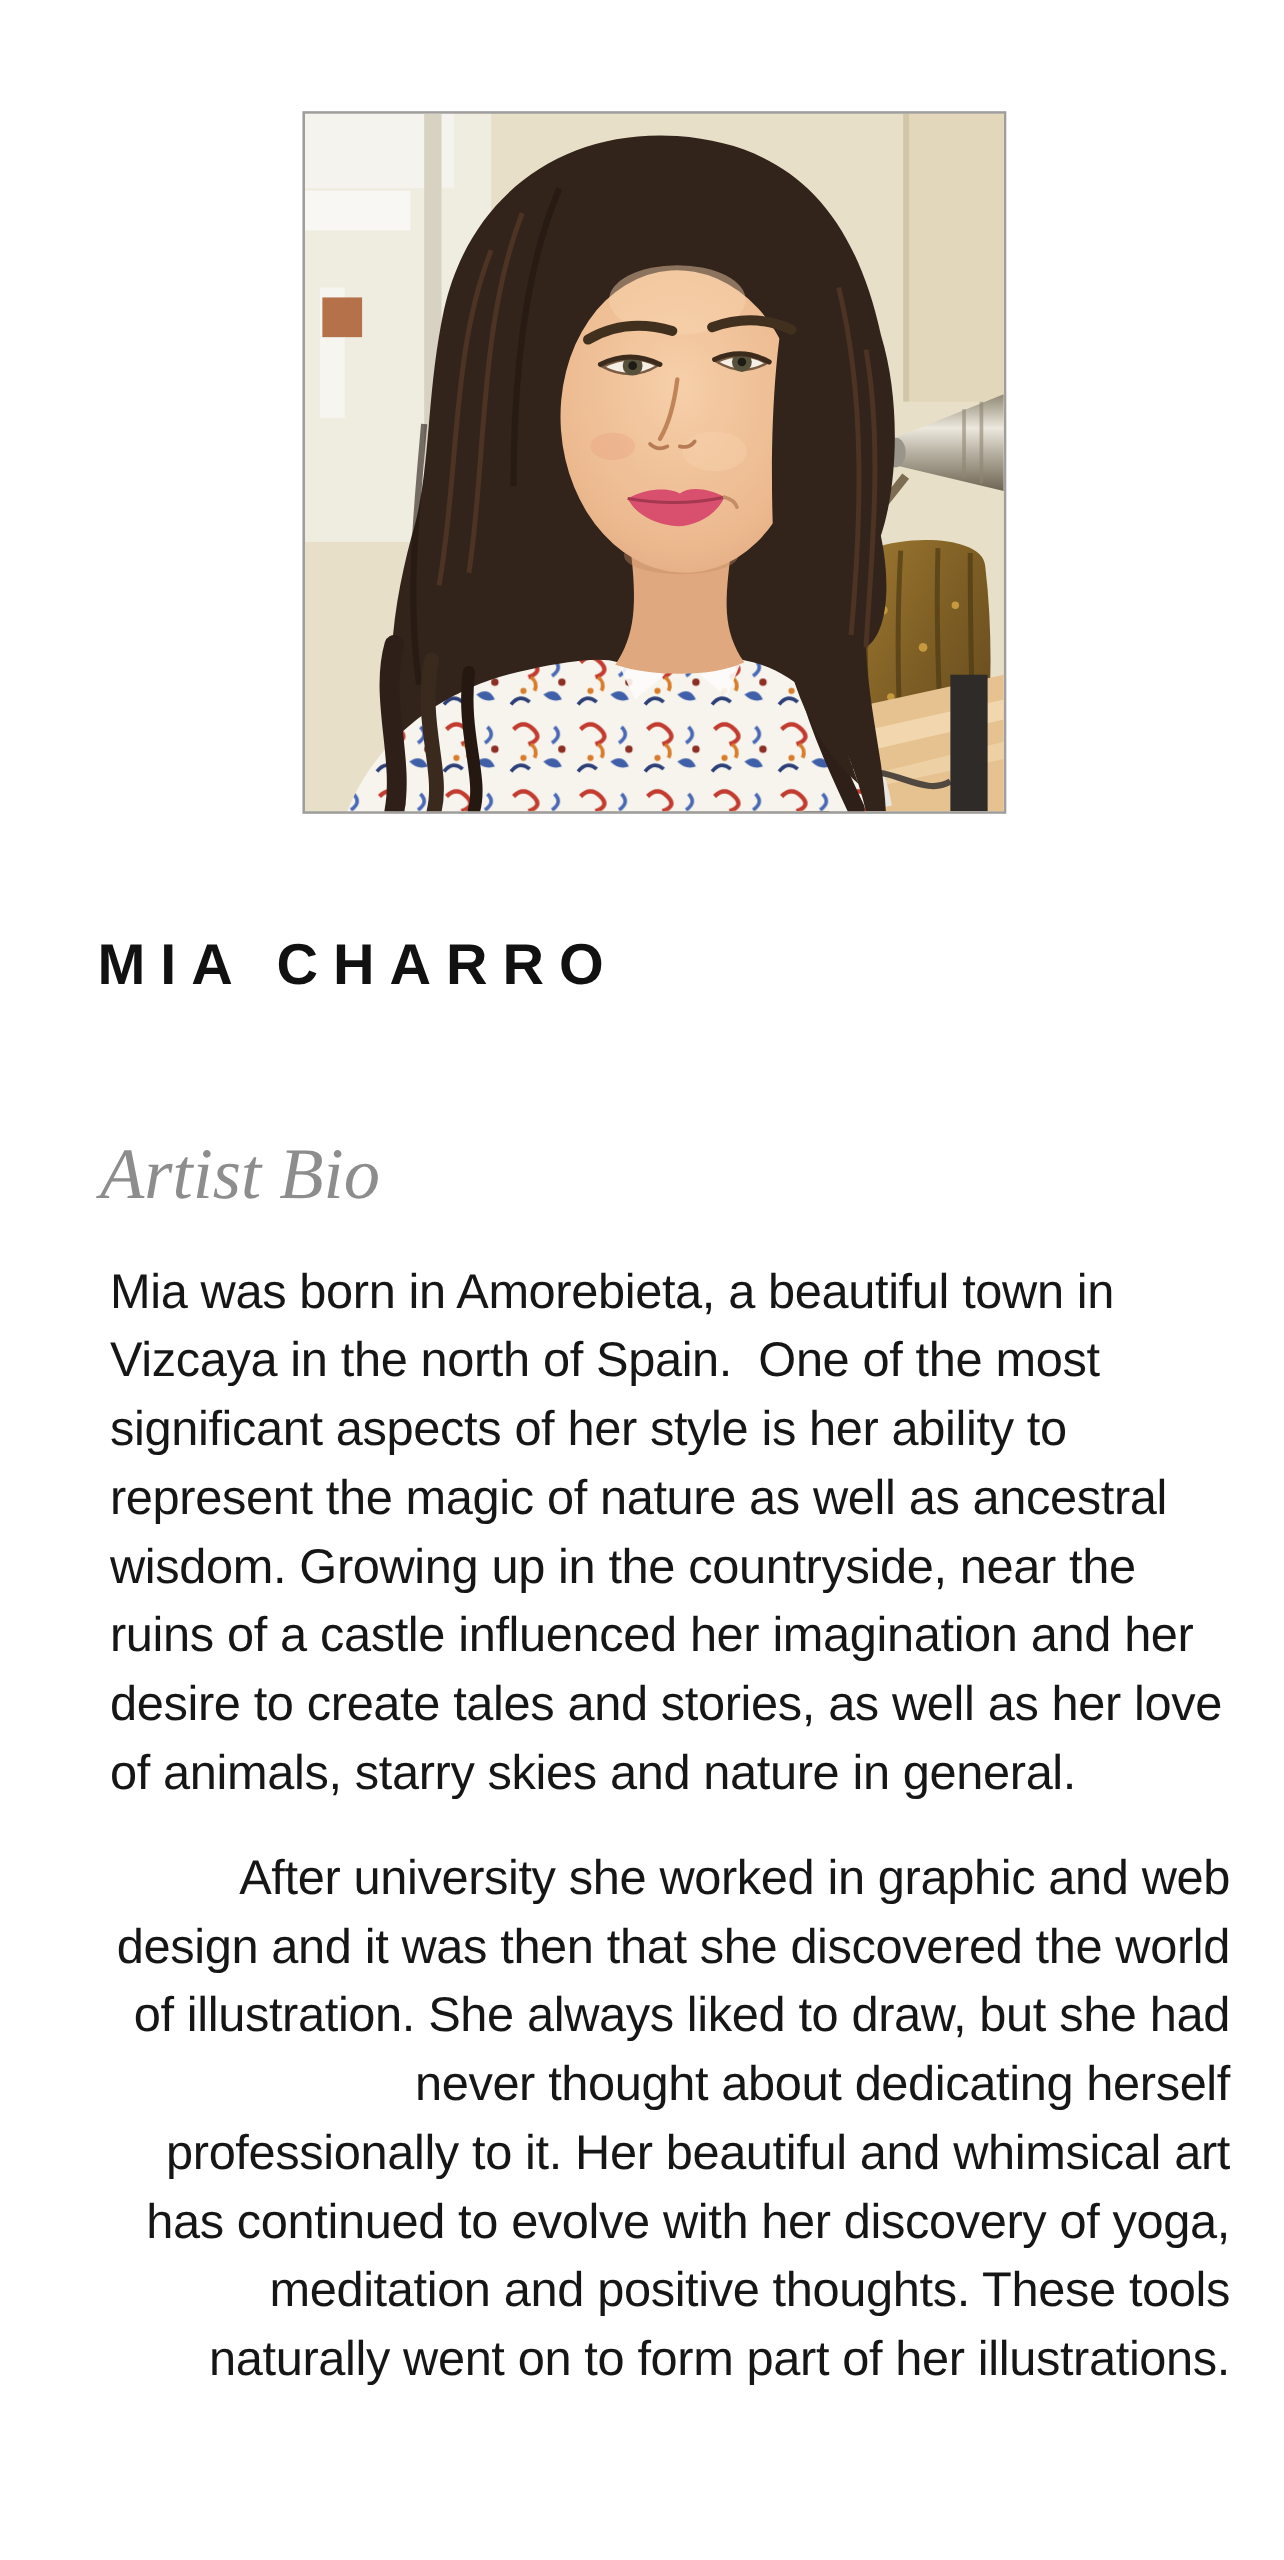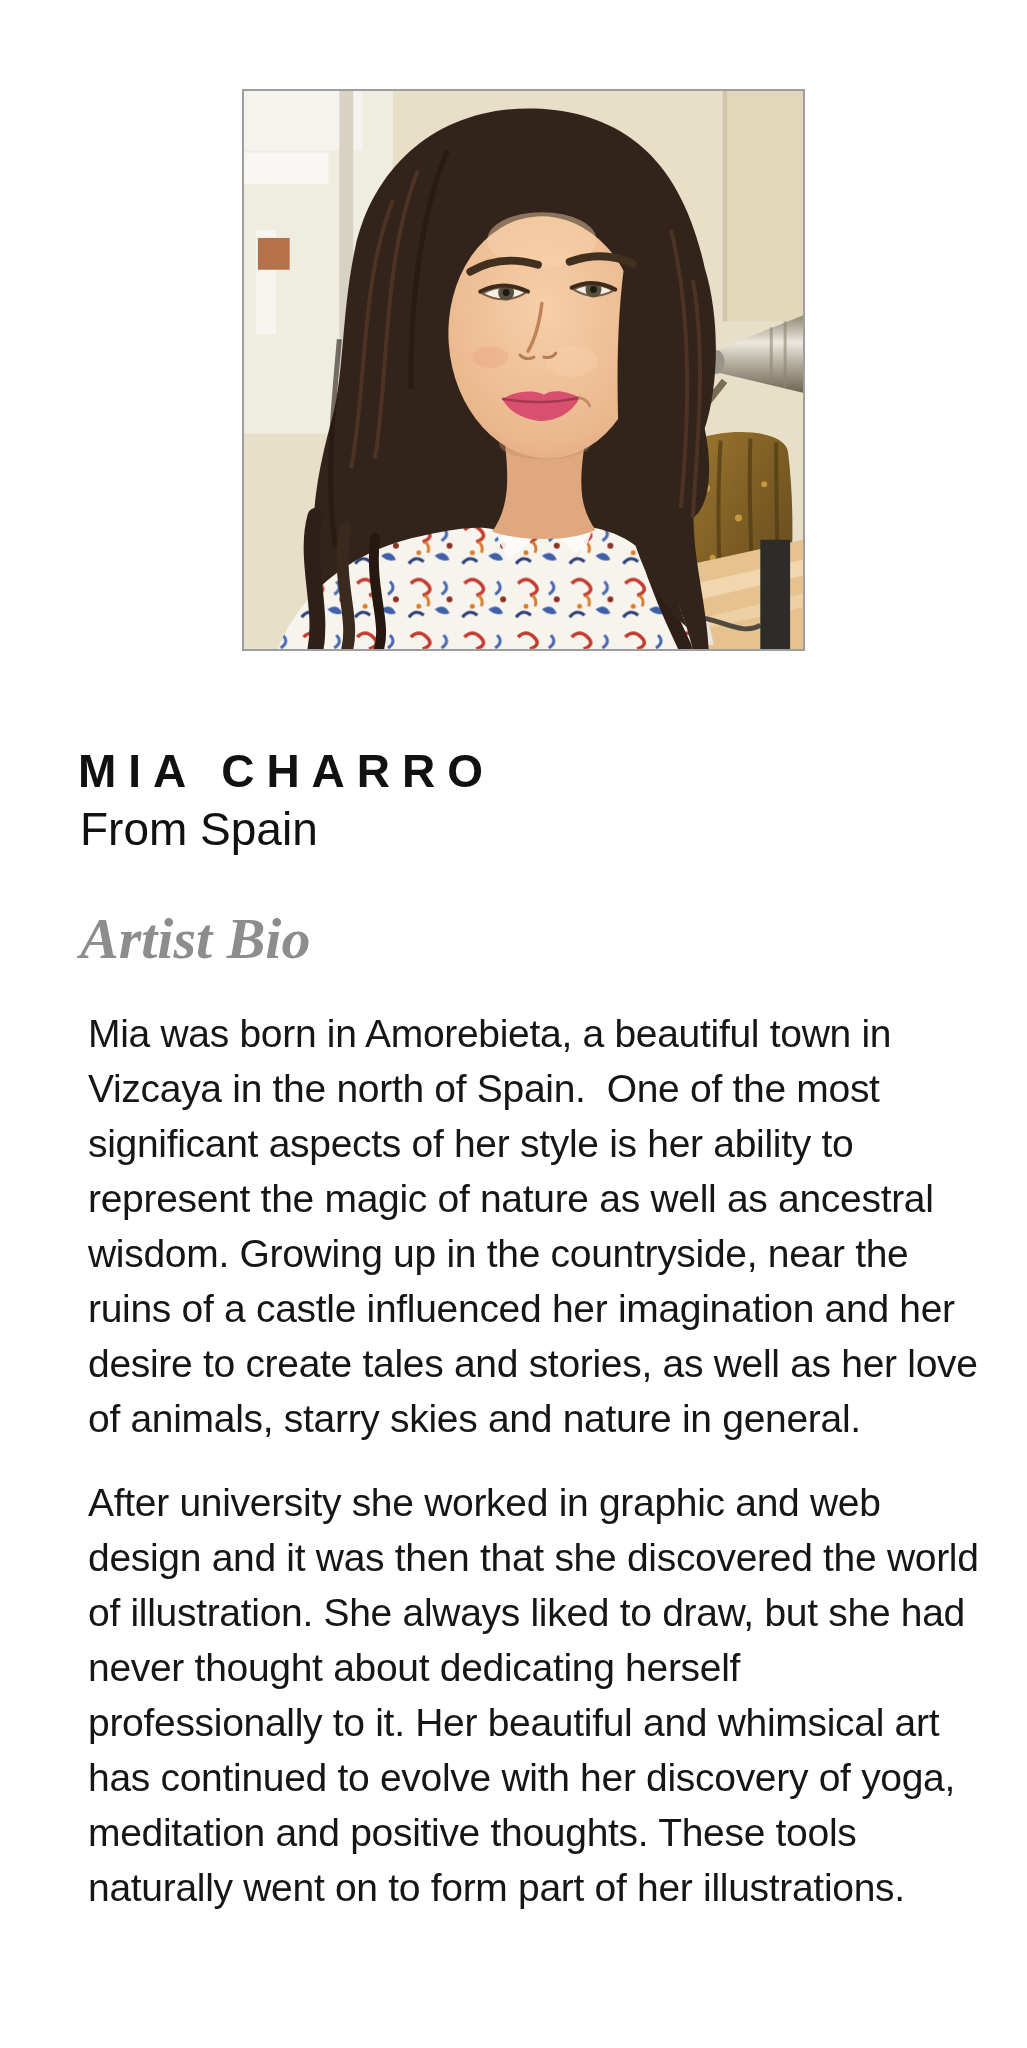--- a/index.html
+++ b/index.html
@@ -46,38 +46,38 @@
     line-height: 1;
     color: var(--heading, #111111);
   }
   .bio-title {
     position: absolute;
     left: 80px;
     top: 910px;
     margin: 0;
     font-family: "Liberation Serif", serif;
     font-style: italic;
-    font-weight: bold;
+    font-weight: normal;
     font-size: 58px;
     line-height: 1;
     color: var(--bio-title, #8d8d8d);
   }
   .bio-paragraph {
     position: absolute;
     left: 88px;
     width: 896px;
     margin: 0;
     font-size: 39px;
     line-height: 55px;
     letter-spacing: -0.3px;
     color: var(--text, #161616);
     white-space: pre-wrap;
   }
   #para1 { top: 1006px; }
-  #para2 { top: 1475px; }
+  #para2 { top: 1475px; text-align: right; }
 </style>
 </head>
 <body>
 
 <div class="page">
 
   <figure class="photo-frame">
     <svg viewBox="0 0 563 562" role="img" xmlns="http://www.w3.org/2000/svg" aria-label="Portrait photo of Mia Charro: a woman with long dark curly brown hair and pink lipstick, wearing a white floral-patterned blouse, with a bright window on the left and a metallic desk lamp and golden object on the right">
       <defs>
         <radialGradient id="skin" cx="50%" cy="38%" r="75%">
@@ -201,20 +201,19 @@
         <path d="M278,266 Q284,272 292,268 M302,268 Q310,270 314,264" stroke="#b77c55" stroke-width="3" fill="none" stroke-linecap="round"></path>
 
         <path d="M260,310 C278,300 296,302 302,306 C310,300 326,302 338,309 C330,326 310,334 296,332 C280,330 266,322 260,310 Z" fill="#d94f6e"></path>
         <path d="M260,310 Q300,317 338,309" stroke="#a33850" stroke-width="2.5" fill="none"></path>
         <path d="M338,309 q8,2 10,8" stroke="#c58d66" stroke-width="3" fill="none" stroke-linecap="round"></path>
       </g>
     </svg>
   </figure>
 
   <h1 class="artist-name">MIA CHARRO</h1>
-  <div class="artist-origin">From Spain</div>
 
   <h2 class="bio-title">Artist Bio</h2>
 
   <p class="bio-paragraph" id="para1">Mia was born in Amorebieta, a beautiful town in Vizcaya in the north of Spain.  One of the most significant aspects of her style is her ability to represent the magic of nature as well as ancestral wisdom. Growing up in the countryside, near the ruins of a castle influenced her imagination and her desire to create tales and stories, as well as her love of animals, starry skies and nature in general.</p>
   <p class="bio-paragraph" id="para2">After university she worked in graphic and web design and it was then that she discovered the world of illustration. She always liked to draw, but she had never thought about dedicating herself professionally to it. Her beautiful and whimsical art has continued to evolve with her discovery of yoga, meditation and positive thoughts. These tools naturally went on to form part of her illustrations.</p>
 
 </div>
 
 </body></html>

